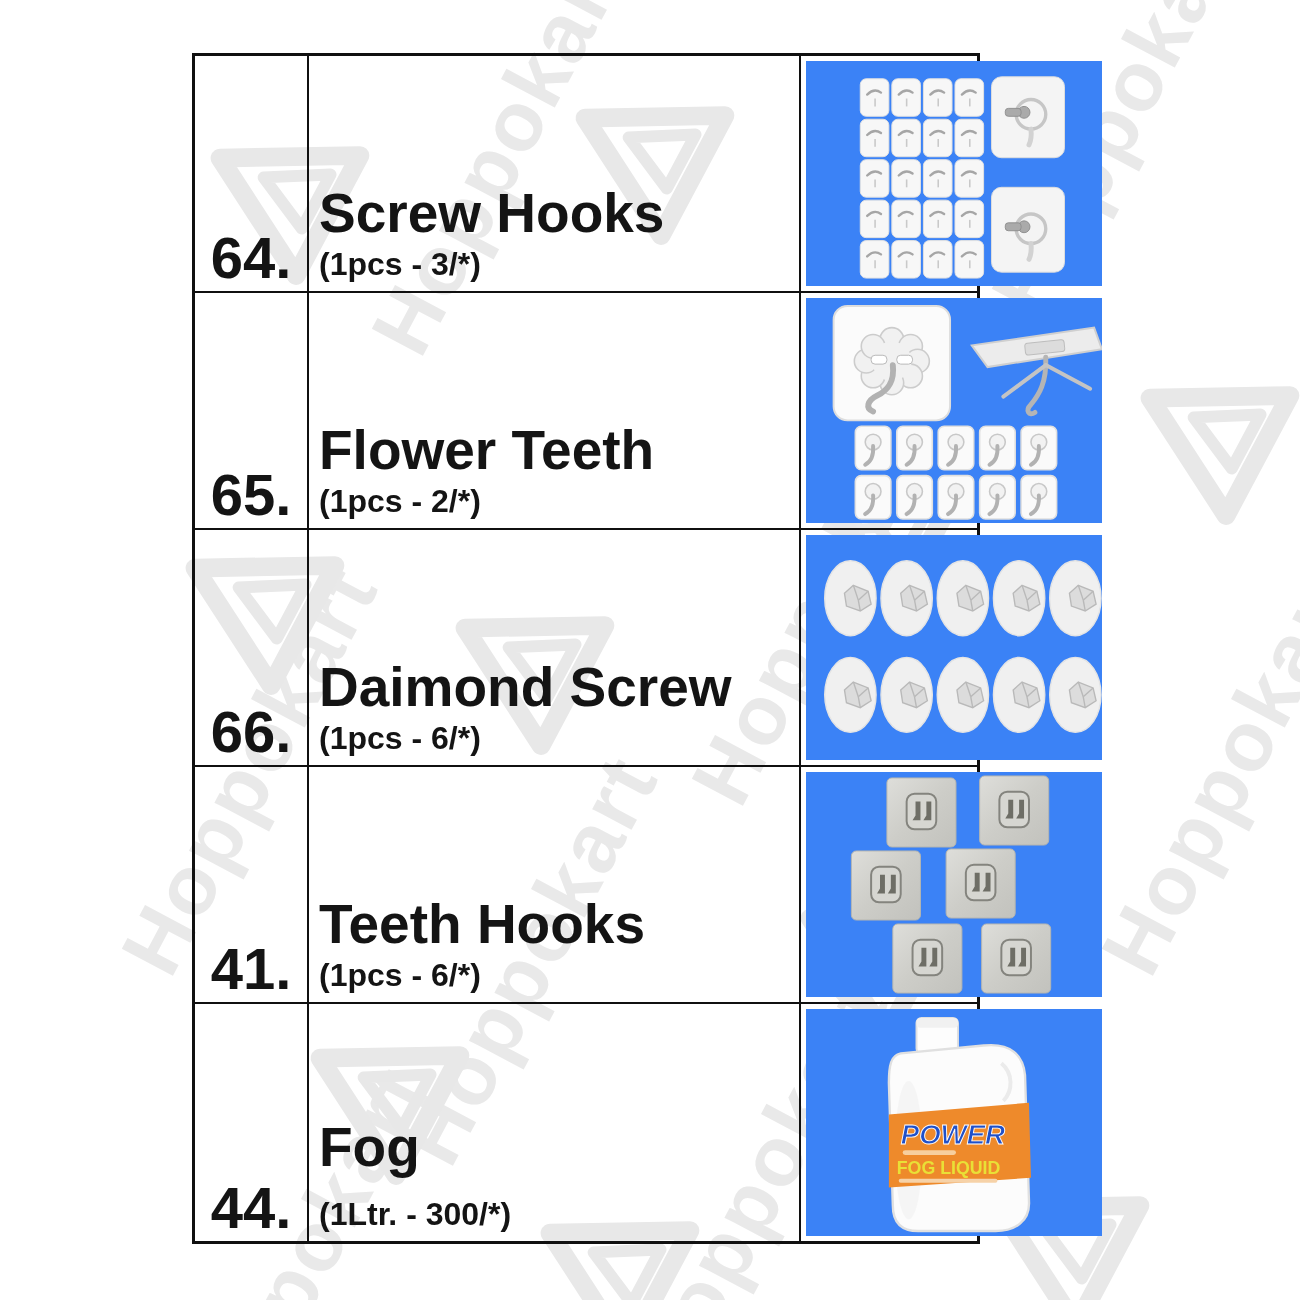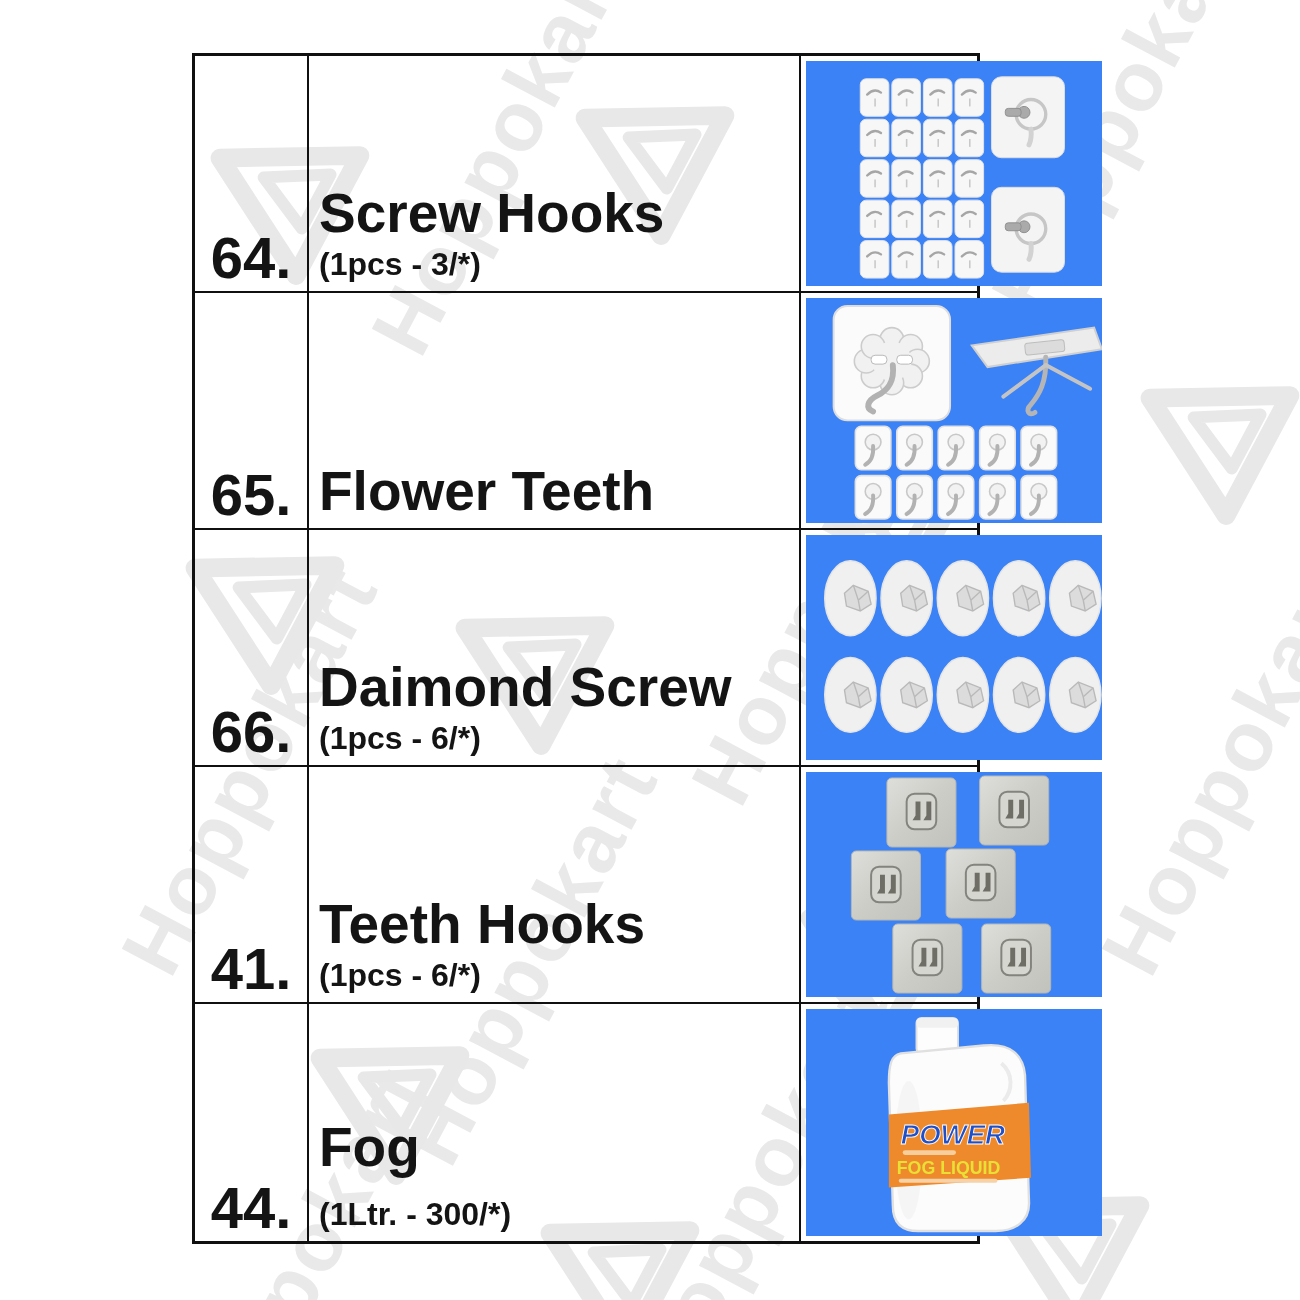--- a/index.html
+++ b/index.html
@@ -214,20 +214,21 @@
         </div>
       </div>
     </div>
 
     <div class="t-row">
       <div class="cell cell-num">
         <span class="num-text">65.</span>
       </div>
       <div class="cell cell-name">
         <div class="prod-title">Flower Teeth</div>
+        <div class="prod-sub">(1pcs - 2/*)</div>
       </div>
       <div class="cell cell-img">
         <div class="photo">
           <svg viewBox="0 0 300 224">
             <rect x="28" y="6" width="118" height="116" rx="14" fill="#fbfbfb" stroke="#dddddd" stroke-width="2"></rect>
             <g fill="#f1f1f1" stroke="#cccccc" stroke-width="1.6">
               <circle cx="87" cy="40" r="12"></circle>
                 <circle cx="106" cy="47" r="12"></circle>
                 <circle cx="113" cy="62" r="12"></circle>
                 <circle cx="106" cy="77" r="12"></circle>

